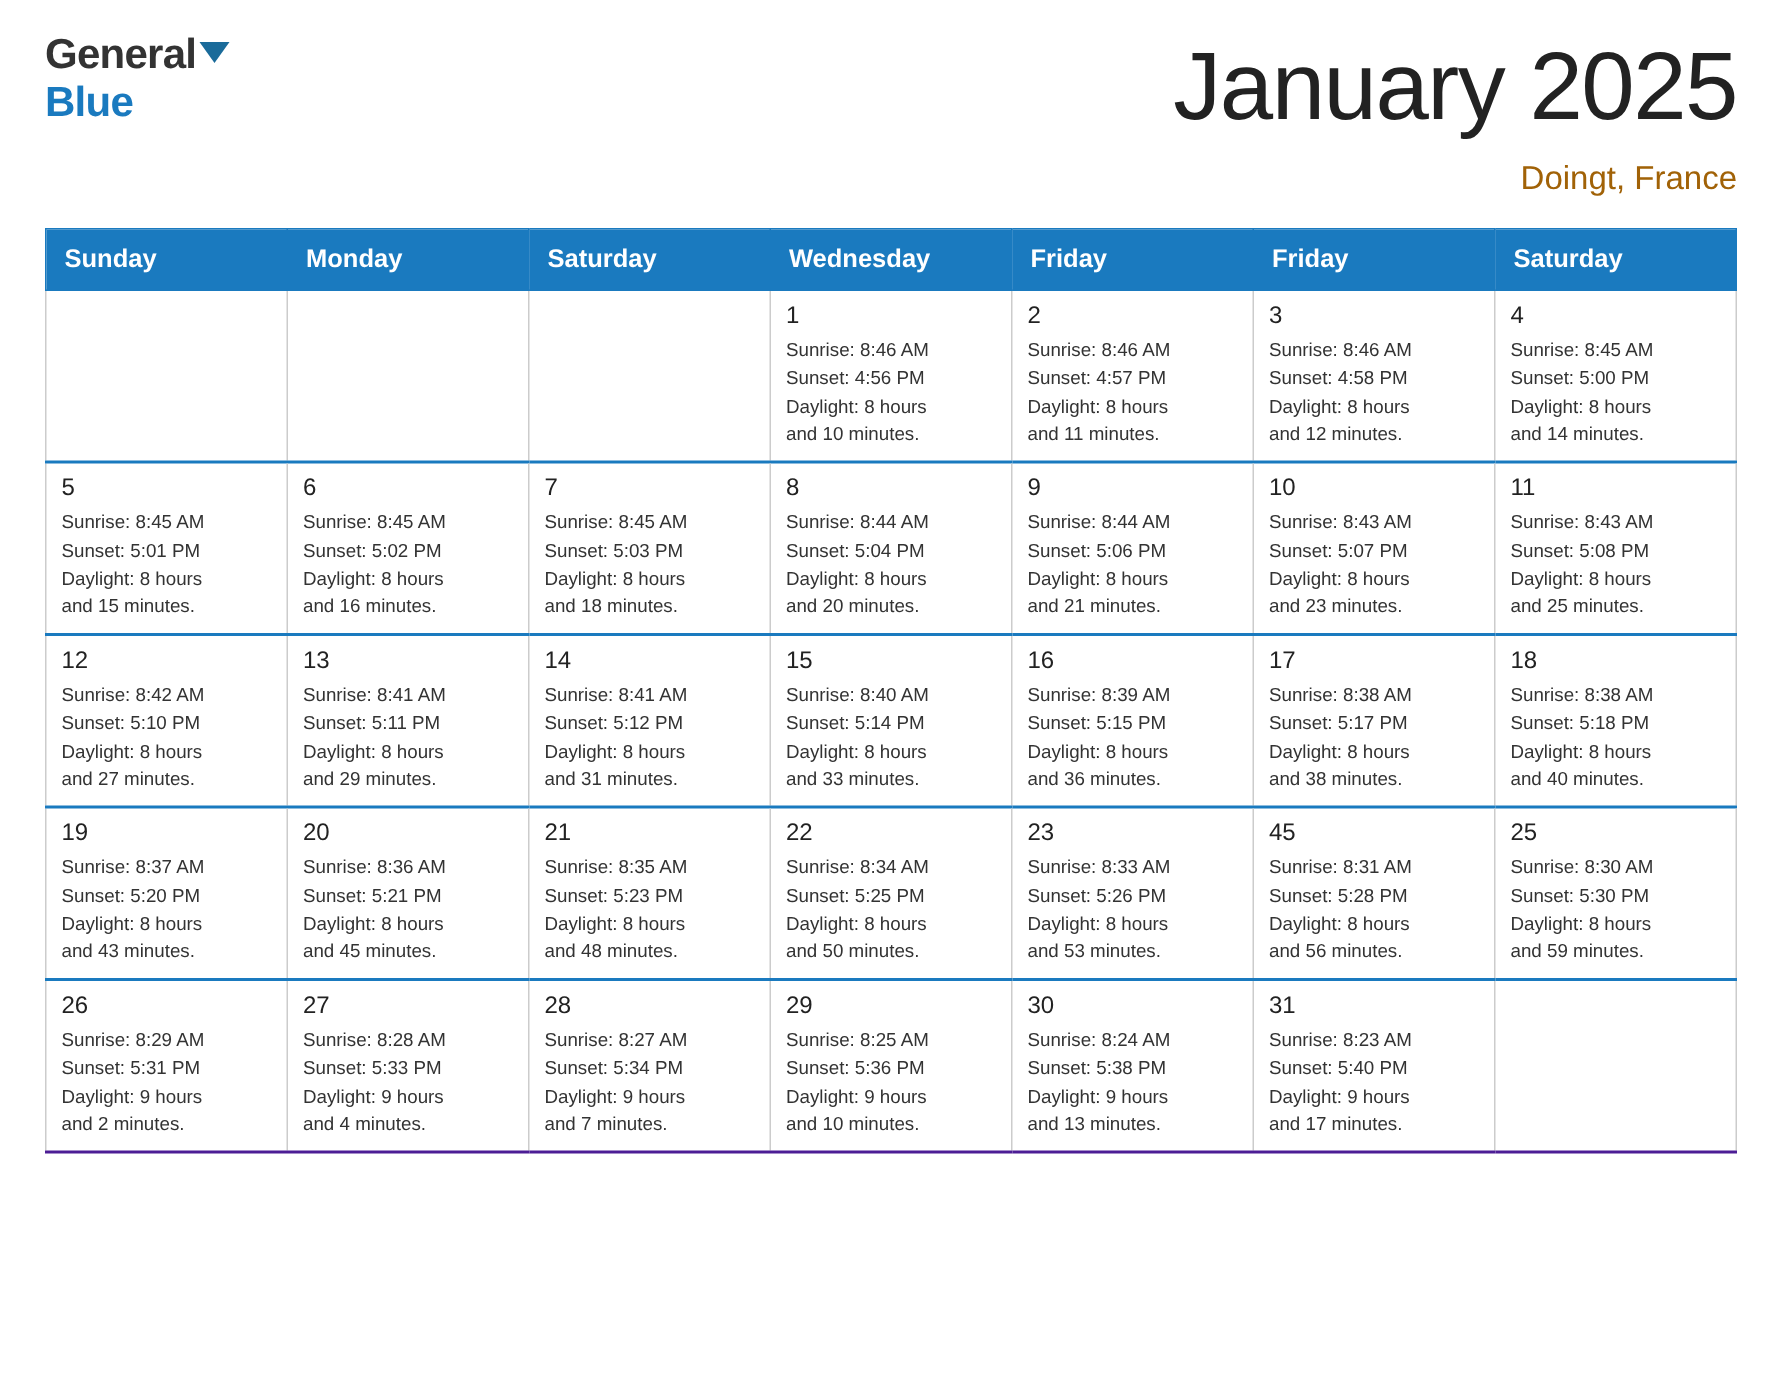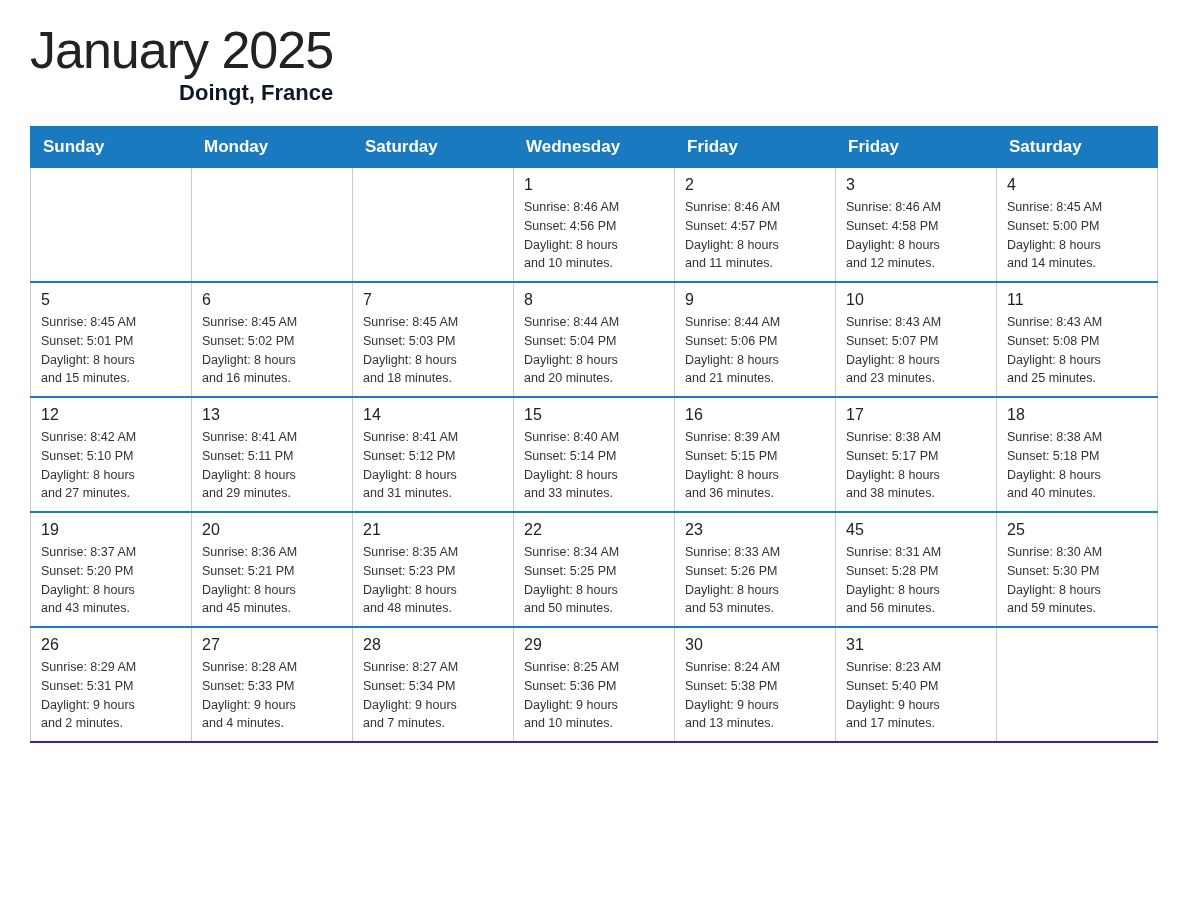--- a/index.html
+++ b/index.html
@@ -43,30 +43,29 @@
     .logo-text-blue {
       font-size: 28px;
       font-weight: bold;
       color: #1a7abf;
       letter-spacing: -0.5px;
     }
     .title-area {
       text-align: right;
     }
     .calendar-title {
-      font-size: 52px;
+      font-size: 64px;
       font-weight: normal;
       color: #222;
       letter-spacing: -1px;
     }
     .calendar-subtitle {
       font-size: 22px;
-      color: #0f172a;
-      margin-top: 0;
-      font-weight: bold;
+      color: #a16207;
+      margin-top: 12px;
     }
     .calendar-table {
       width: 100%;
       border-collapse: collapse;
     }
     .calendar-table thead tr th {
       background-color: #1a7abf;
       color: #fff;
       font-size: 17px;
       font-weight: bold;
@@ -102,20 +101,27 @@
       border-bottom: 2px solid #4c1d95;
     }
     .row-divider td {
       border-top: 2px solid #1a7abf !important;
     }
   </style>
 </head>
 <body>
 
 <div class="header">
+  <div class="logo">
+    <div class="logo-text-general">
+      <span>General</span>
+        <span class="logo-arrow"></span>
+    </div>
+    <div class="logo-text-blue">Blue</div>
+  </div>
   <div class="title-area">
     <div class="calendar-title">January 2025</div>
     <div class="calendar-subtitle">Doingt, France</div>
   </div>
 </div>
 
 <table class="calendar-table">
   <thead>
     <tr>
       <th>Sunday</th>

